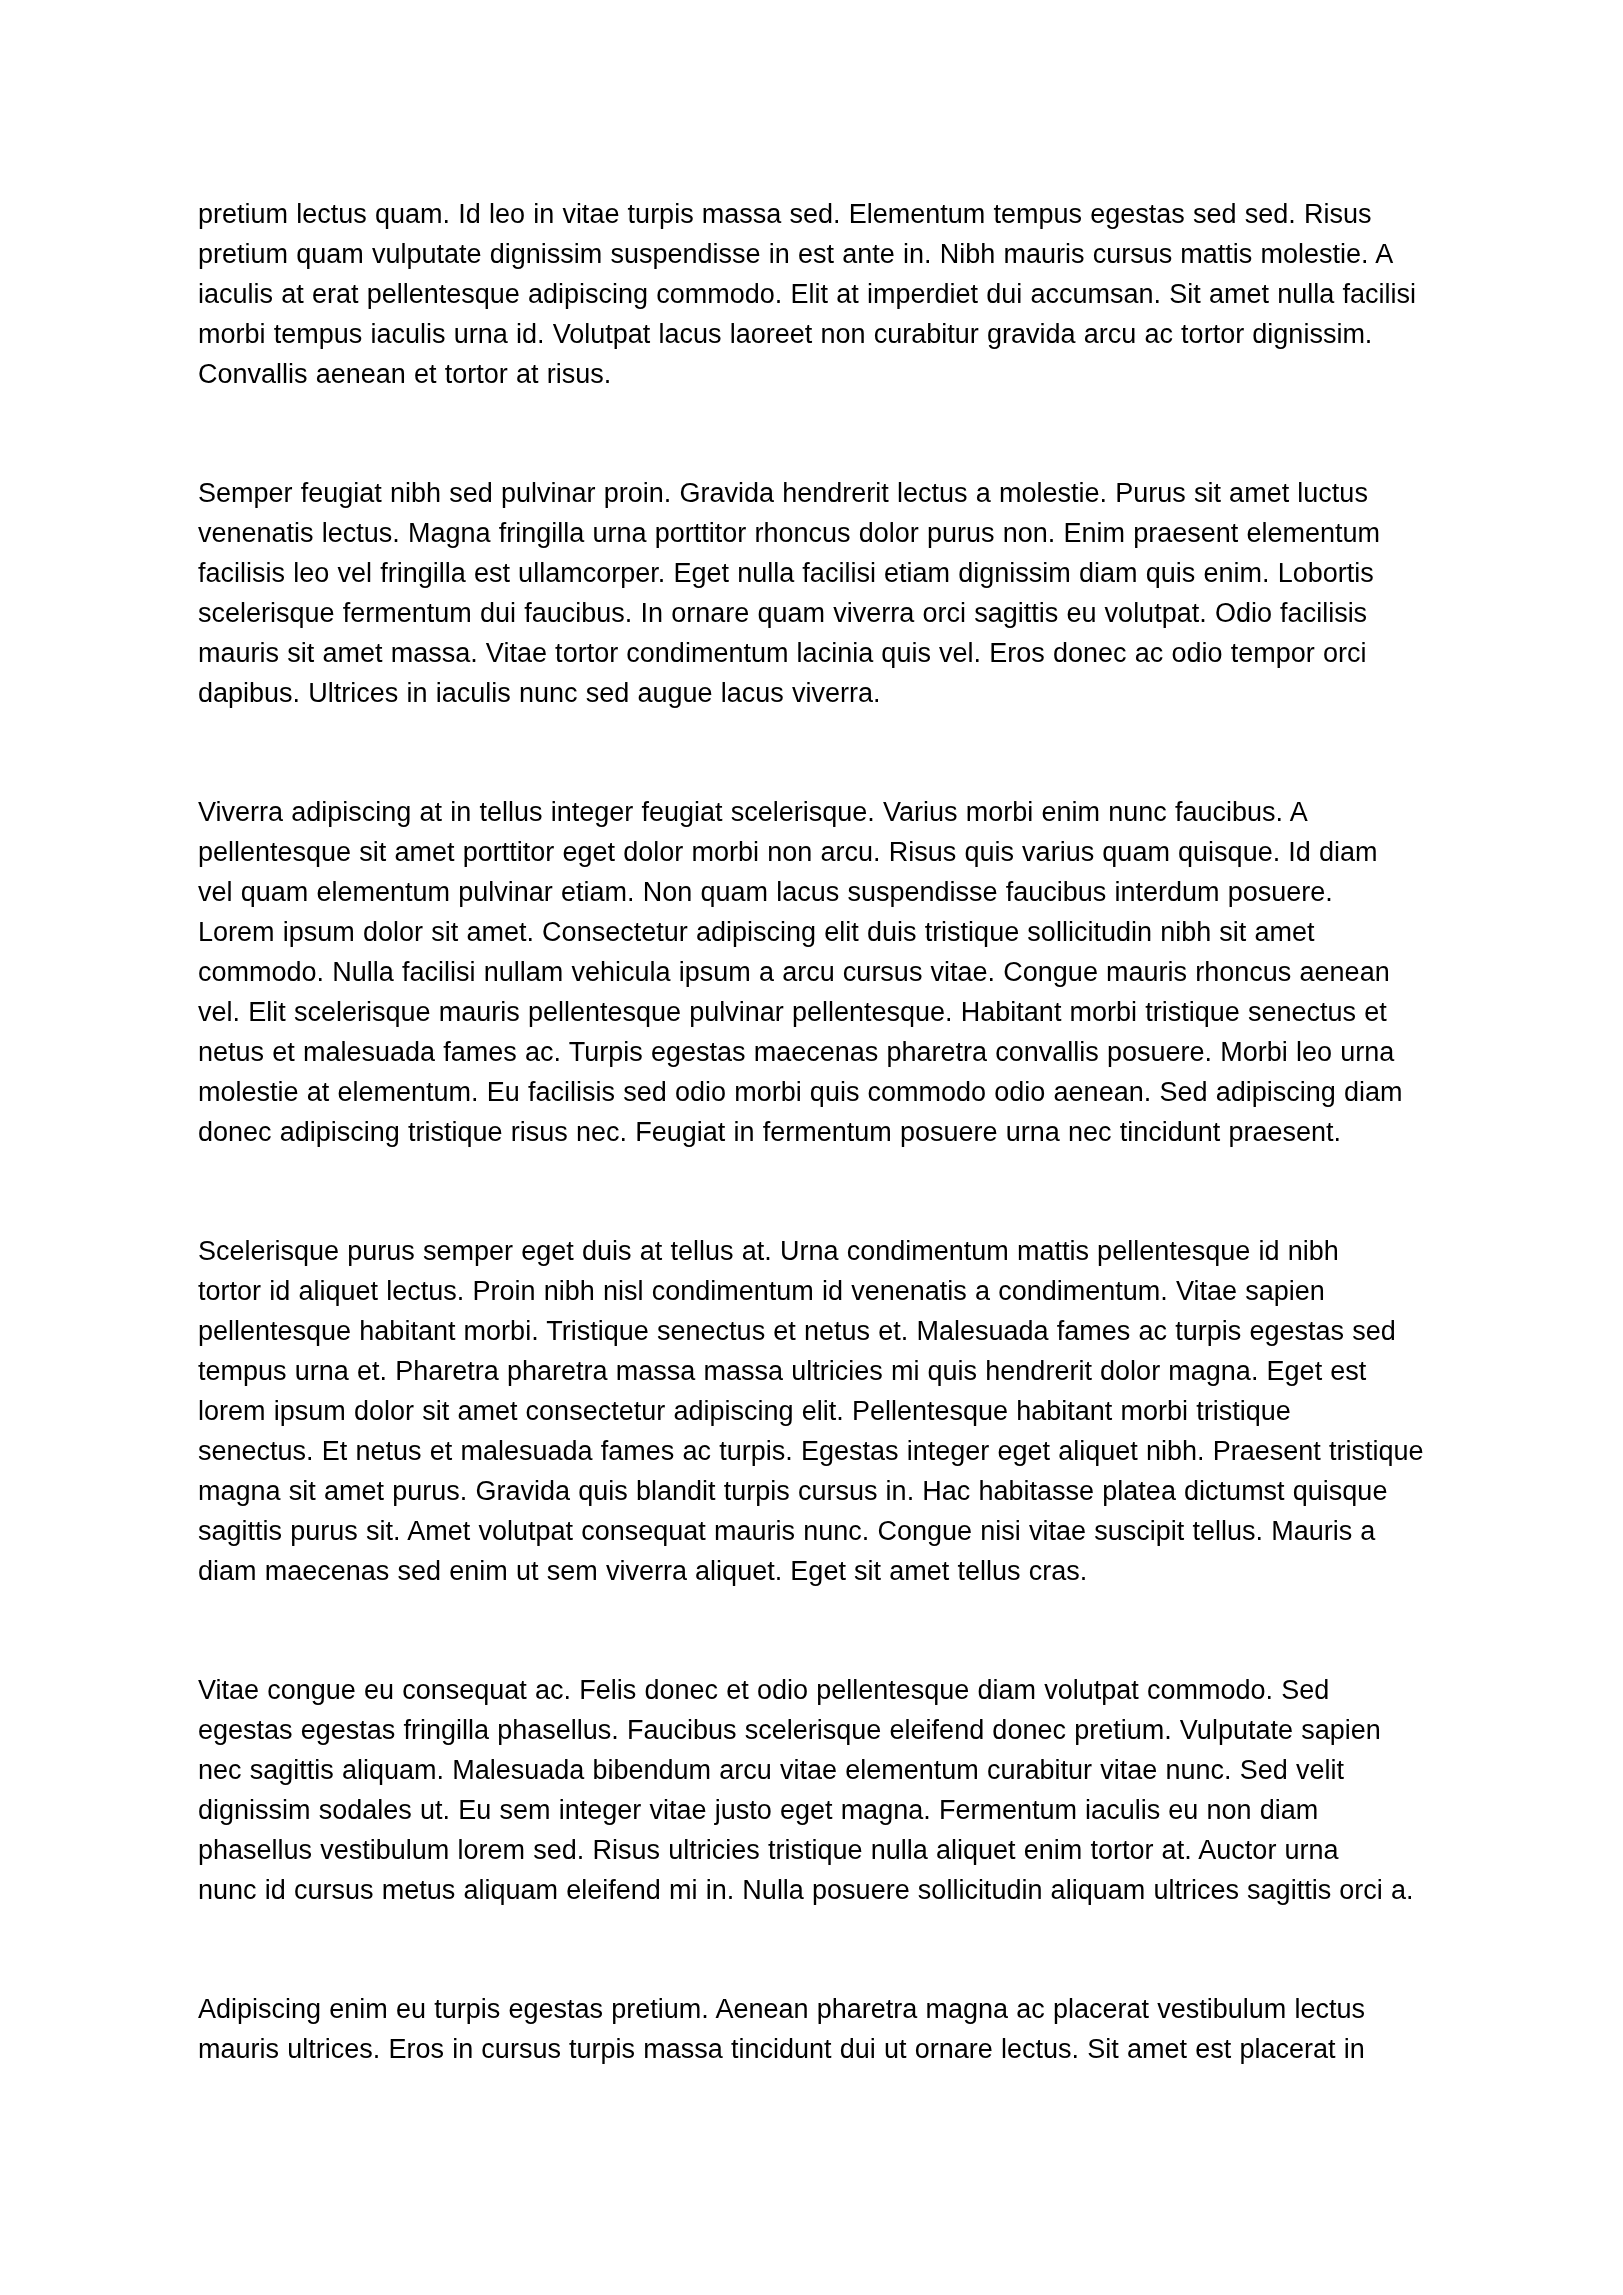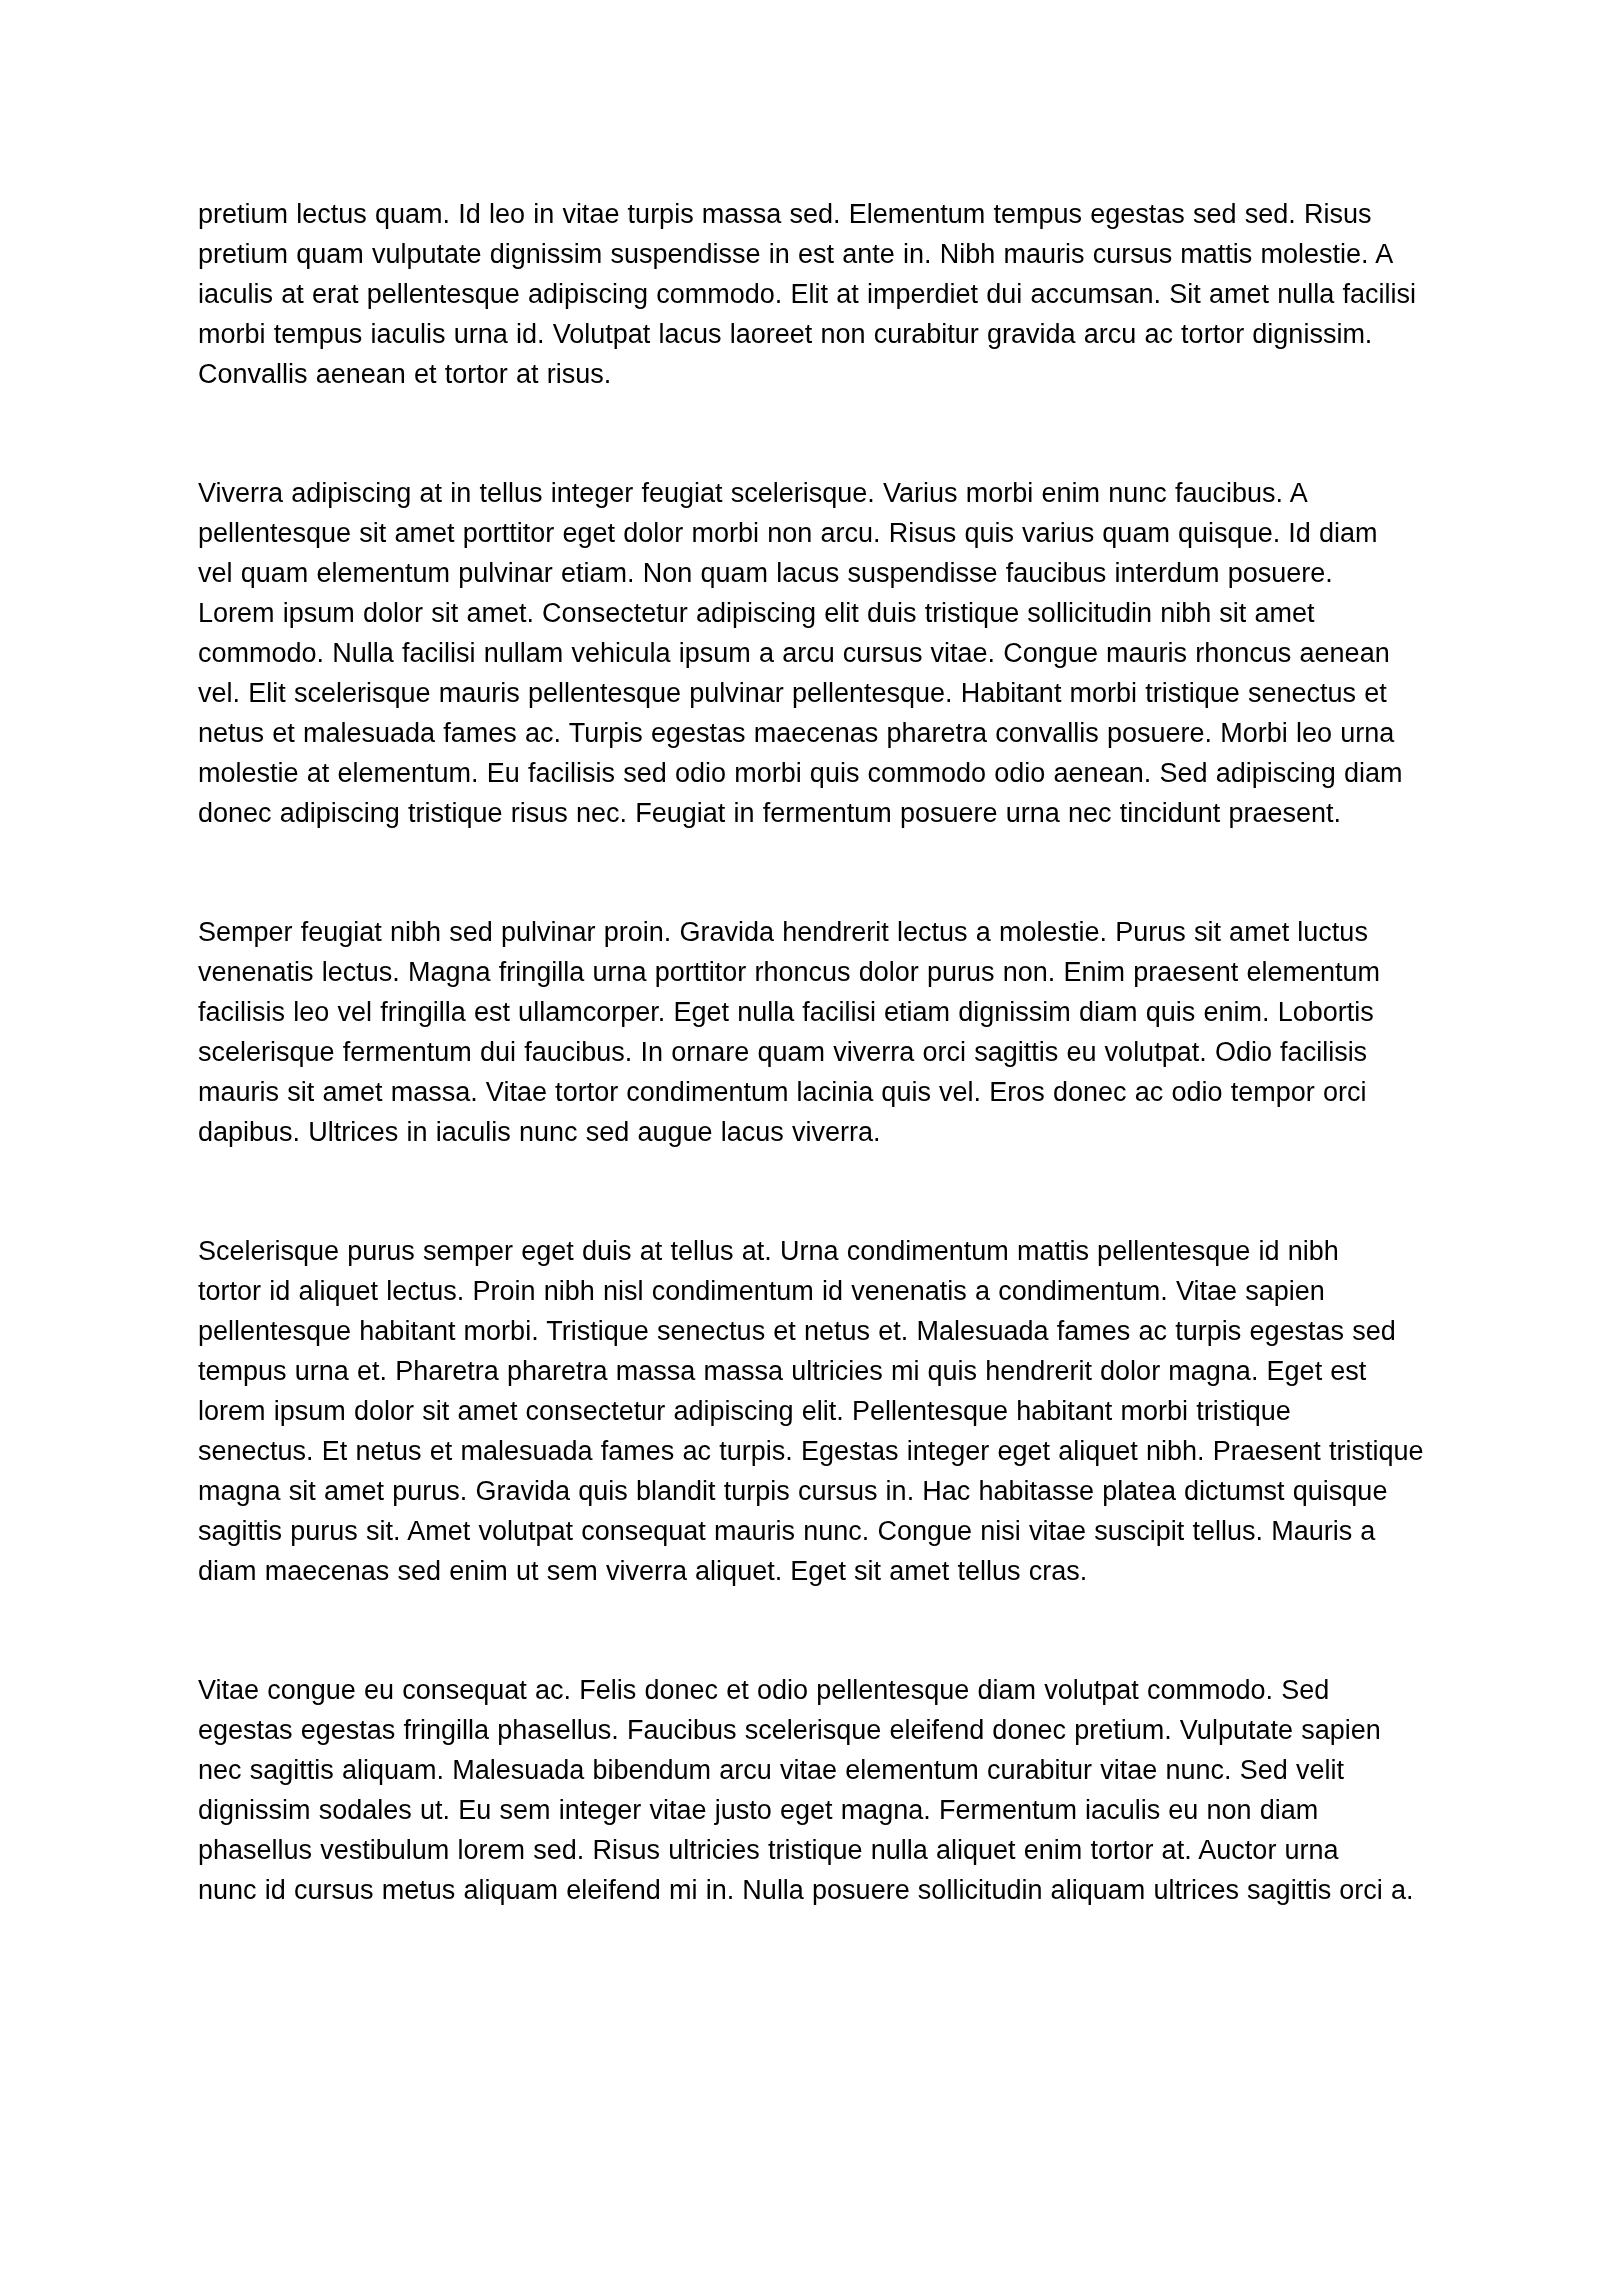--- a/index.html
+++ b/index.html
@@ -32,44 +32,46 @@
 </style>
 </head>
 <body>
 
 <div class="page">
   <p class="para">pretium lectus quam. Id leo in vitae turpis massa sed. Elementum tempus egestas sed sed. Risus
 pretium quam vulputate dignissim suspendisse in est ante in. Nibh mauris cursus mattis molestie. A
 iaculis at erat pellentesque adipiscing commodo. Elit at imperdiet dui accumsan. Sit amet nulla facilisi
 morbi tempus iaculis urna id. Volutpat lacus laoreet non curabitur gravida arcu ac tortor dignissim.
 Convallis aenean et tortor at risus.</p>
+  <p class="para">Semper feugiat nibh sed pulvinar proin. Gravida hendrerit lectus a molestie. Purus sit amet luctus
+venenatis lectus. Magna fringilla urna porttitor rhoncus dolor purus non. Enim praesent elementum
+facilisis leo vel fringilla est ullamcorper. Eget nulla facilisi etiam dignissim diam quis enim. Lobortis
+scelerisque fermentum dui faucibus. In ornare quam viverra orci sagittis eu volutpat. Odio facilisis
+mauris sit amet massa. Vitae tortor condimentum lacinia quis vel. Eros donec ac odio tempor orci
+dapibus. Ultrices in iaculis nunc sed augue lacus viverra.</p>
   <p class="para">Viverra adipiscing at in tellus integer feugiat scelerisque. Varius morbi enim nunc faucibus. A
 pellentesque sit amet porttitor eget dolor morbi non arcu. Risus quis varius quam quisque. Id diam
 vel quam elementum pulvinar etiam. Non quam lacus suspendisse faucibus interdum posuere.
 Lorem ipsum dolor sit amet. Consectetur adipiscing elit duis tristique sollicitudin nibh sit amet
 commodo. Nulla facilisi nullam vehicula ipsum a arcu cursus vitae. Congue mauris rhoncus aenean
 vel. Elit scelerisque mauris pellentesque pulvinar pellentesque. Habitant morbi tristique senectus et
 netus et malesuada fames ac. Turpis egestas maecenas pharetra convallis posuere. Morbi leo urna
 molestie at elementum. Eu facilisis sed odio morbi quis commodo odio aenean. Sed adipiscing diam
 donec adipiscing tristique risus nec. Feugiat in fermentum posuere urna nec tincidunt praesent.</p>
-  <p class="para">Semper feugiat nibh sed pulvinar proin. Gravida hendrerit lectus a molestie. Purus sit amet luctus
-venenatis lectus. Magna fringilla urna porttitor rhoncus dolor purus non. Enim praesent elementum
-facilisis leo vel fringilla est ullamcorper. Eget nulla facilisi etiam dignissim diam quis enim. Lobortis
-scelerisque fermentum dui faucibus. In ornare quam viverra orci sagittis eu volutpat. Odio facilisis
-mauris sit amet massa. Vitae tortor condimentum lacinia quis vel. Eros donec ac odio tempor orci
-dapibus. Ultrices in iaculis nunc sed augue lacus viverra.</p>
   <p class="para">Scelerisque purus semper eget duis at tellus at. Urna condimentum mattis pellentesque id nibh
 tortor id aliquet lectus. Proin nibh nisl condimentum id venenatis a condimentum. Vitae sapien
 pellentesque habitant morbi. Tristique senectus et netus et. Malesuada fames ac turpis egestas sed
 tempus urna et. Pharetra pharetra massa massa ultricies mi quis hendrerit dolor magna. Eget est
 lorem ipsum dolor sit amet consectetur adipiscing elit. Pellentesque habitant morbi tristique
 senectus. Et netus et malesuada fames ac turpis. Egestas integer eget aliquet nibh. Praesent tristique
 magna sit amet purus. Gravida quis blandit turpis cursus in. Hac habitasse platea dictumst quisque
 sagittis purus sit. Amet volutpat consequat mauris nunc. Congue nisi vitae suscipit tellus. Mauris a
 diam maecenas sed enim ut sem viverra aliquet. Eget sit amet tellus cras.</p>
   <p class="para">Vitae congue eu consequat ac. Felis donec et odio pellentesque diam volutpat commodo. Sed
 egestas egestas fringilla phasellus. Faucibus scelerisque eleifend donec pretium. Vulputate sapien
 nec sagittis aliquam. Malesuada bibendum arcu vitae elementum curabitur vitae nunc. Sed velit
 dignissim sodales ut. Eu sem integer vitae justo eget magna. Fermentum iaculis eu non diam
 phasellus vestibulum lorem sed. Risus ultricies tristique nulla aliquet enim tortor at. Auctor urna
 nunc id cursus metus aliquam eleifend mi in. Nulla posuere sollicitudin aliquam ultrices sagittis orci a.</p>
+  <p class="para">Adipiscing enim eu turpis egestas pretium. Aenean pharetra magna ac placerat vestibulum lectus
+mauris ultrices. Eros in cursus turpis massa tincidunt dui ut ornare lectus. Sit amet est placerat in</p>
 </div>
 
 
 </body></html>

